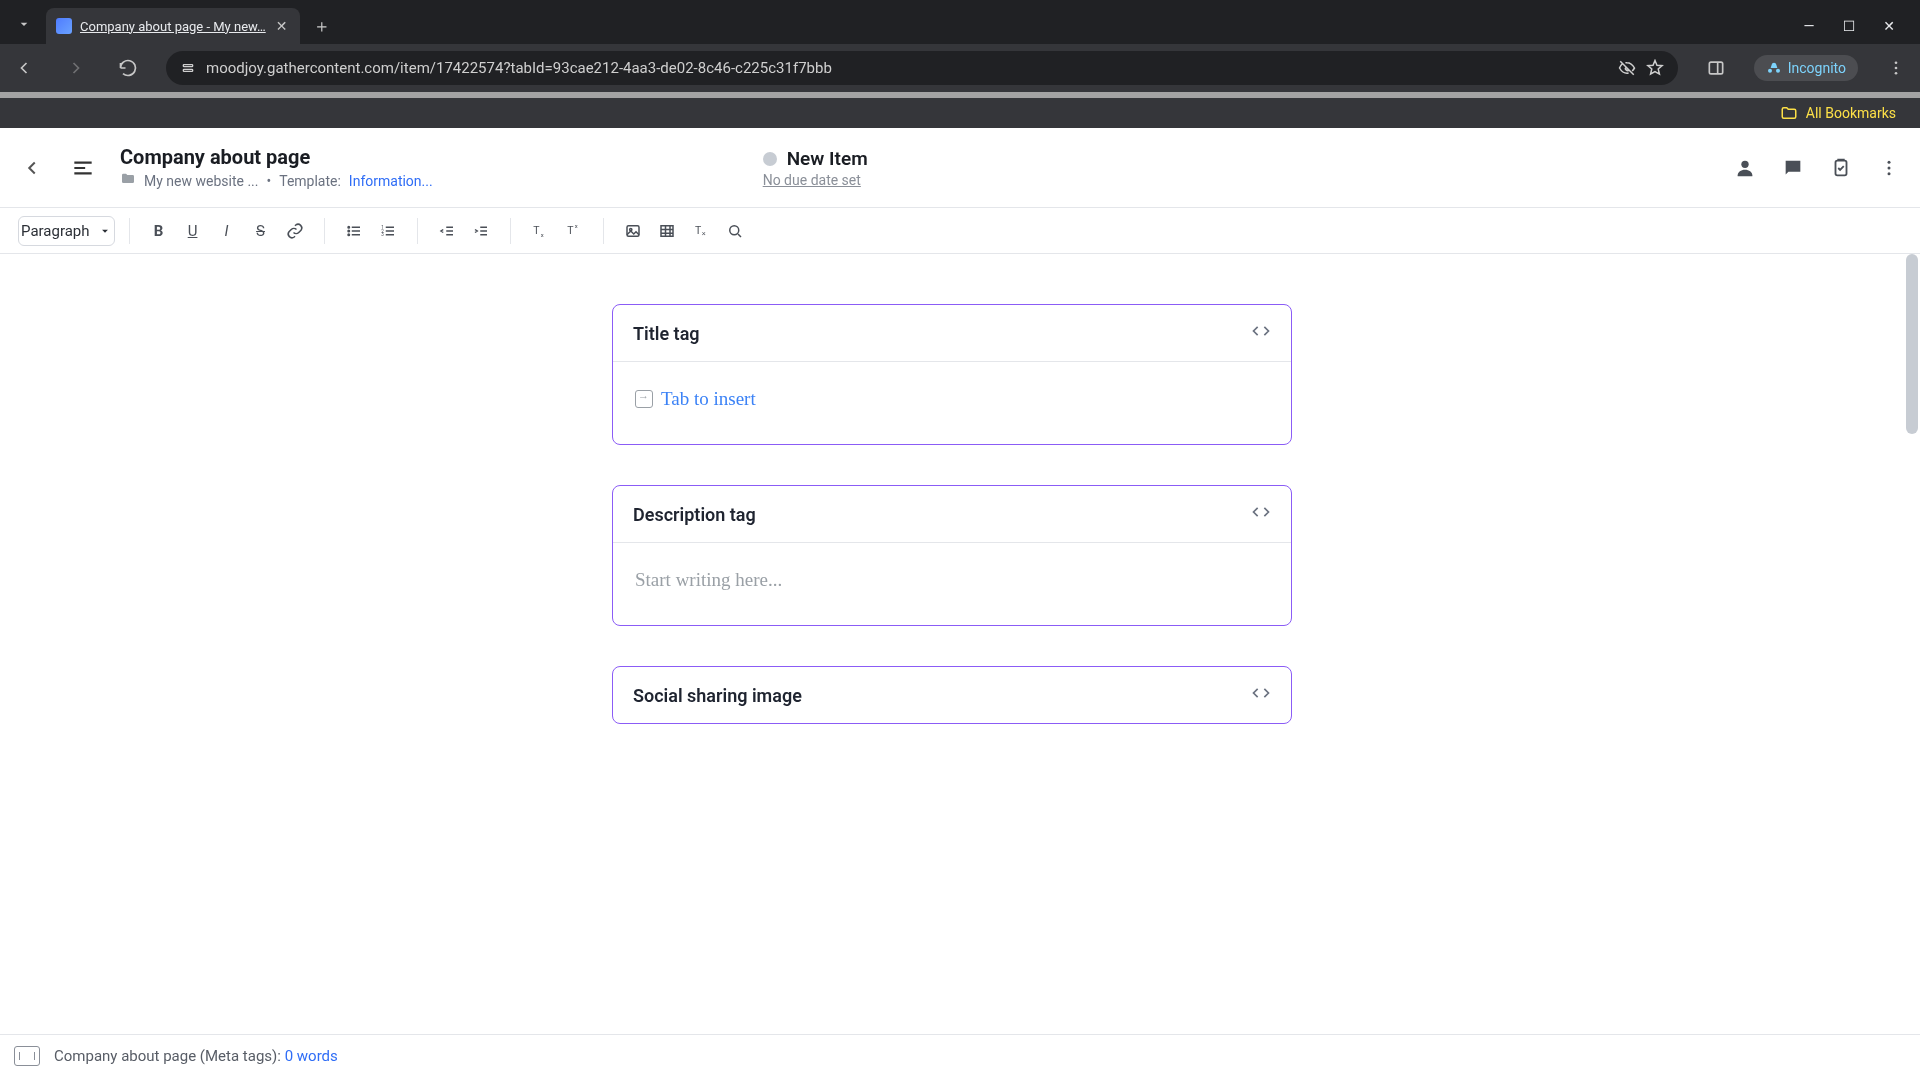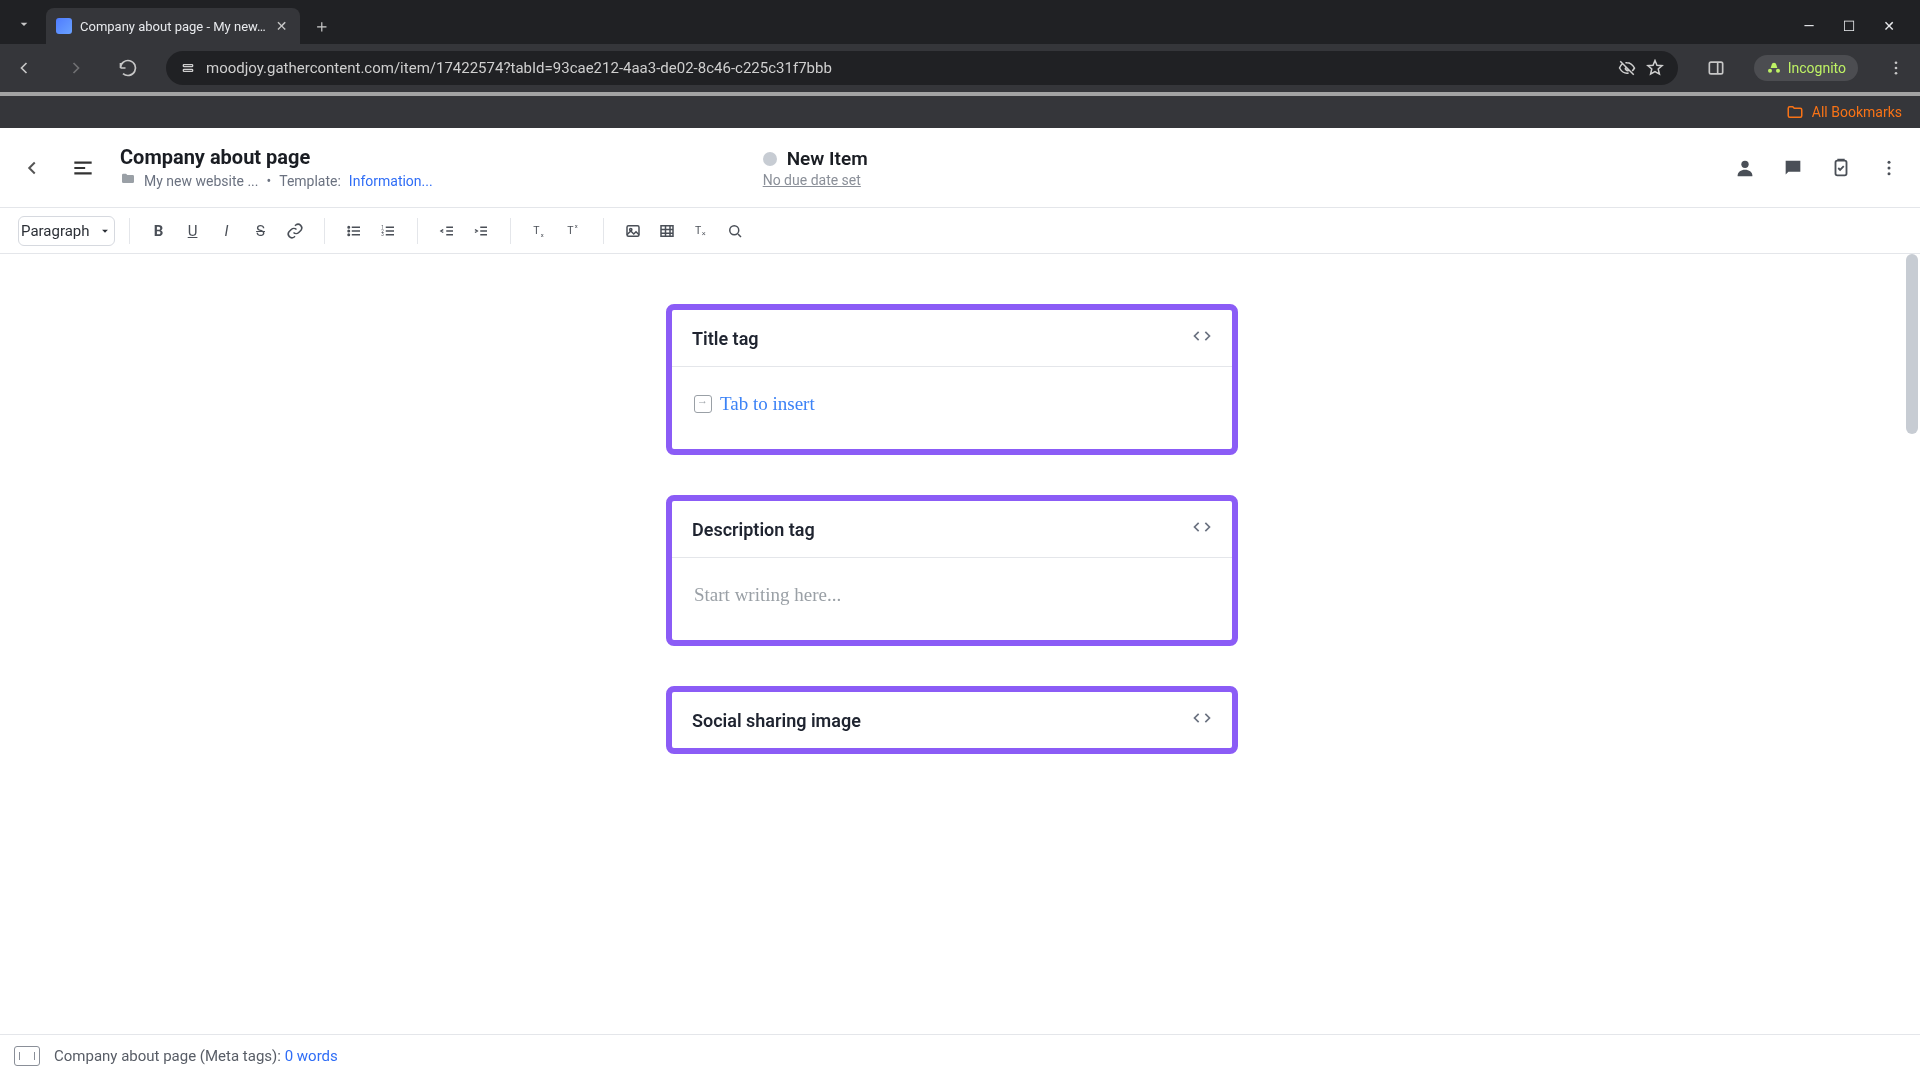--- a/index.html
+++ b/index.html
@@ -3,33 +3,33 @@
 <meta charset="utf-8">
 <style>
   * { box-sizing: border-box; margin: 0; padding: 0; }
   body { font-family: -apple-system, BlinkMacSystemFont, "Segoe UI", Roboto, sans-serif; background: #fff; overflow: hidden; }
 
   
   .chrome-top { background: #202124; height: 44px; display: flex; align-items: flex-end; padding: 0 8px; }
   .chrome-dropdown { width: 32px; height: 32px; display:flex; align-items:center; justify-content:center; color:#c7c7c7; margin-right:6px; margin-bottom:4px; }
   .chrome-tab { background: #35363a; height: 36px; border-radius: 8px 8px 0 0; display: flex; align-items: center; padding: 0 10px; min-width: 240px; color: #e8eaed; font-size: 13px; gap: 8px; }
   .chrome-tab .favicon { width: 16px; height: 16px; background: linear-gradient(135deg,#4f7cff,#6aa2ff); border-radius: 3px; position: relative; }
-  .chrome-tab .title { flex: 1; white-space: nowrap; overflow: hidden; text-overflow: ellipsis; }
+  .chrome-tab .title { flex: 1; white-space: nowrap; overflow: hidden; text-overflow: ellipsis; text-decoration: underline; }
   .chrome-tab .close { width: 16px; height: 16px; display:flex; align-items:center; justify-content:center; color:#c7c7c7; font-size:14px; }
   .chrome-newtab { width:28px; height:28px; color:#c7c7c7; display:flex; align-items:center; justify-content:center; margin-left:8px; margin-bottom:4px; font-size:18px; }
   .chrome-window-ctrls { margin-left:auto; display:flex; gap:22px; color:#e8eaed; padding:0 14px 10px 0; }
   .chrome-window-ctrls span { width:18px; text-align:center; font-size:14px; }
 
   .chrome-addr { background:#35363a; height:48px; display:flex; align-items:center; padding:0 10px; gap:24px; }
   .chrome-icon { width:28px; height:28px; display:flex; align-items:center; justify-content:center; color:#c7c7c7; font-size:18px; border-radius:50%; }
   .chrome-icon.disabled { opacity:.4; }
   .addr-bar { flex:1; background:#202124; height:34px; border-radius:17px; display:flex; align-items:center; padding:0 14px; color:#cfcfcf; font-size:15px; gap:10px; }
   .addr-bar .url { flex:1; white-space:nowrap; overflow:hidden; }
-  .incog-chip { display:flex; align-items:flex-start; gap:6px; background:#4c4d51; padding:5px 12px; border-radius:16px; color:#bef264; font-size:14px; }
-  .chrome-bookmarks { background:#35363a; height:36px; border-top:4px solid #a3a3a3; display:flex; align-items:center; justify-content:flex-end; padding:0 18px; color:#f97316; font-size:14px; gap:8px; }
+  .incog-chip { display:flex; align-items:flex-start; gap:6px; background:#4c4d51; padding:5px 12px; border-radius:16px; color:#7dd3fc; font-size:14px; }
+  .chrome-bookmarks { background:#35363a; height:36px; border-top:6px solid #a3a3a3; display:flex; align-items:center; justify-content:flex-end; padding:0 24px; color:#fde047; font-size:14px; gap:8px; }
 
   
   .app { position:absolute; top:128px; left:0; right:0; bottom:0; background:#fff; display:flex; flex-direction:column; }
   .app-header { height:80px; display:flex; align-items:center; padding:0 18px; gap:20px; border-bottom:1px solid #e4e6ea; }
   .hdr-back { width:28px; height:28px; color:#555; display:flex; align-items:center; justify-content:center;}
   .hdr-menu { width:34px; height:34px; color:#333; display:flex; align-items:center; justify-content:center;}
   .hdr-titleblock { display:flex; flex-direction:column; gap:2px; }
   .hdr-title { font-size:20px; font-weight:700; color:#1a1d23; }
   .hdr-crumbs { display:flex; align-items:center; gap:8px; font-size:14px; color:#6b7280; }
   .hdr-crumbs .folder-icon { color:#9aa0a6; }
@@ -50,21 +50,21 @@
   
   .ed-toolbar { height:46px; display:flex; align-items:center; padding:0 18px; gap:4px; border-bottom:1px solid #e4e6ea; }
   .para-select { display:flex; align-items:center; gap:8px; border:1px solid #d6d9df; border-radius:6px; padding:5px 2px; font-size:15px; color:#2b2f36; }
   .tb-sep { width:1px; height:26px; background:#e4e6ea; margin:0 10px; }
   .tb-btn { width:30px; height:30px; display:flex; align-items:center; justify-content:center; color:#4a4f57; font-size:15px; border-radius:4px; }
   .tb-btn svg { width:18px; height:18px; }
 
   
   .canvas-wrap { flex:1; position:relative; overflow:hidden; }
   .canvas { position:absolute; top:0; left:0; right:16px; bottom:0; overflow:auto; padding:50px 0 80px; display:flex; flex-direction:column; align-items:center; gap:40px; }
-  .field-card { width:572px; border:6px solid #8b5cf6; border-radius:8px; background:#fff; }
+  .field-card { width:680px; border:1px solid #8b5cf6; border-radius:8px; background:#fff; }
   .field-head { display:flex; align-items:center; justify-content:space-between; padding:16px 20px; font-size:18px; font-weight:600; color:#1f2430; }
   .field-head .code-icon { color:#6b7280; }
   .field-body { border-top:1px solid #e4e6ea; padding:26px 22px 34px; font-size:19px; color:#9aa0a6; font-family: Georgia, "Times New Roman", serif; }
   .field-body.active { color:#3b82f6;text-align:right; }
   .tabhint { display:flex; align-items:center; gap:8px; }
   .tabhint .tabicon { width:18px; height:18px; border:1.5px solid #9aa0a6; border-radius:3px; position:relative; }
   .tabhint .tabicon::after { content:"→"; position:absolute; left:2px; top:-2px; font-size:11px; color:#9aa0a6; }
 
   .vscroll { position:absolute; right:2px; top:0; width:12px; height:100%; }
   .vscroll-thumb { position:absolute; right:0; top:0; width:12px; height:180px; background:#c7ccd3; border-radius:6px; }

